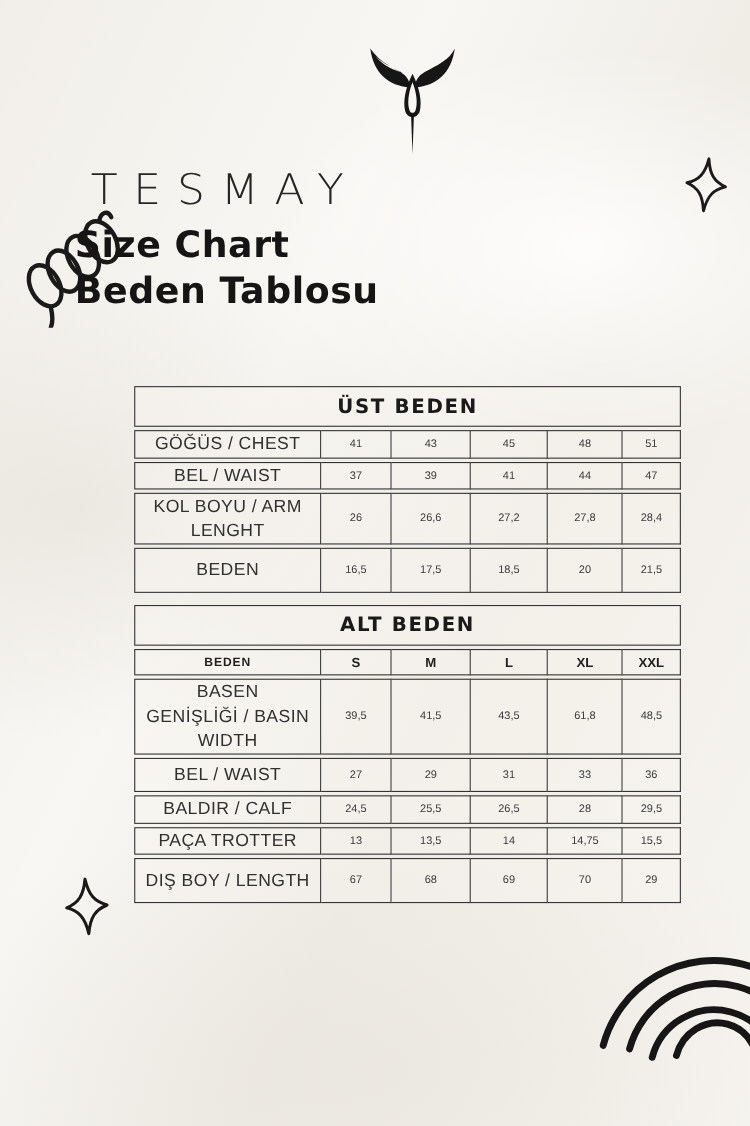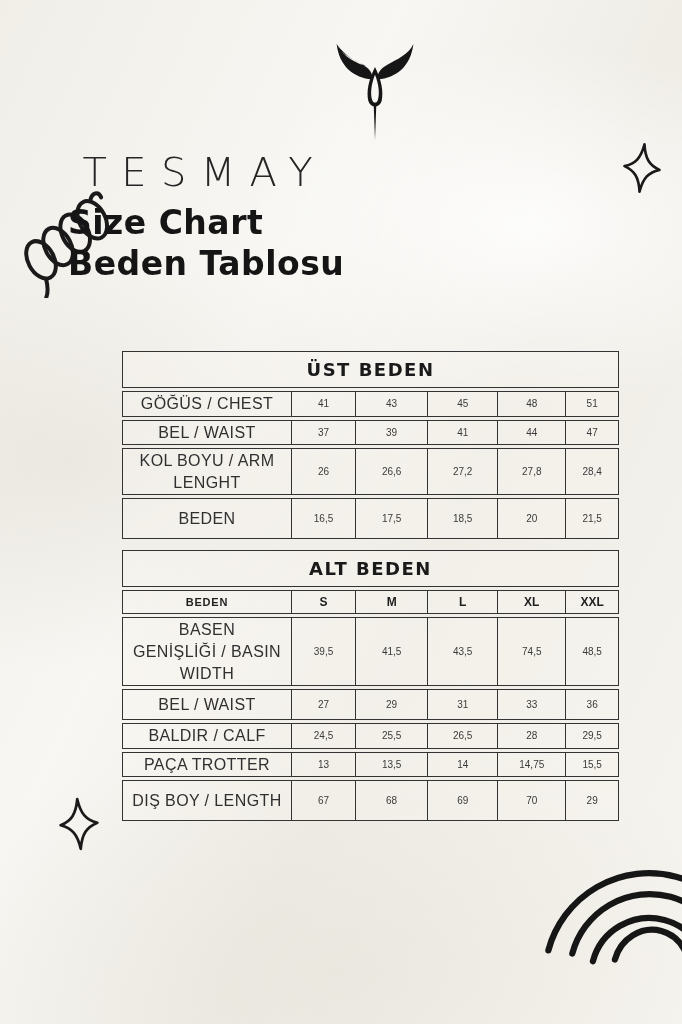--- a/index.html
+++ b/index.html
@@ -165,21 +165,21 @@
         <td>L</td>
         <td>XL</td>
         <td>XXL</td>
       </tr>
       <tr class="row h-x">
         <td class="lbl">BASEN
 GENİŞLİĞİ / BASIN WIDTH</td>
         <td>39,5</td>
         <td>41,5</td>
         <td>43,5</td>
-        <td>74,5</td>
+        <td>61,8</td>
         <td>48,5</td>
       </tr>
       <tr class="row h-tall">
         <td class="lbl">BEL / WAIST</td>
         <td>27</td>
         <td>29</td>
         <td>31</td>
         <td>33</td>
         <td>36</td>
       </tr>

